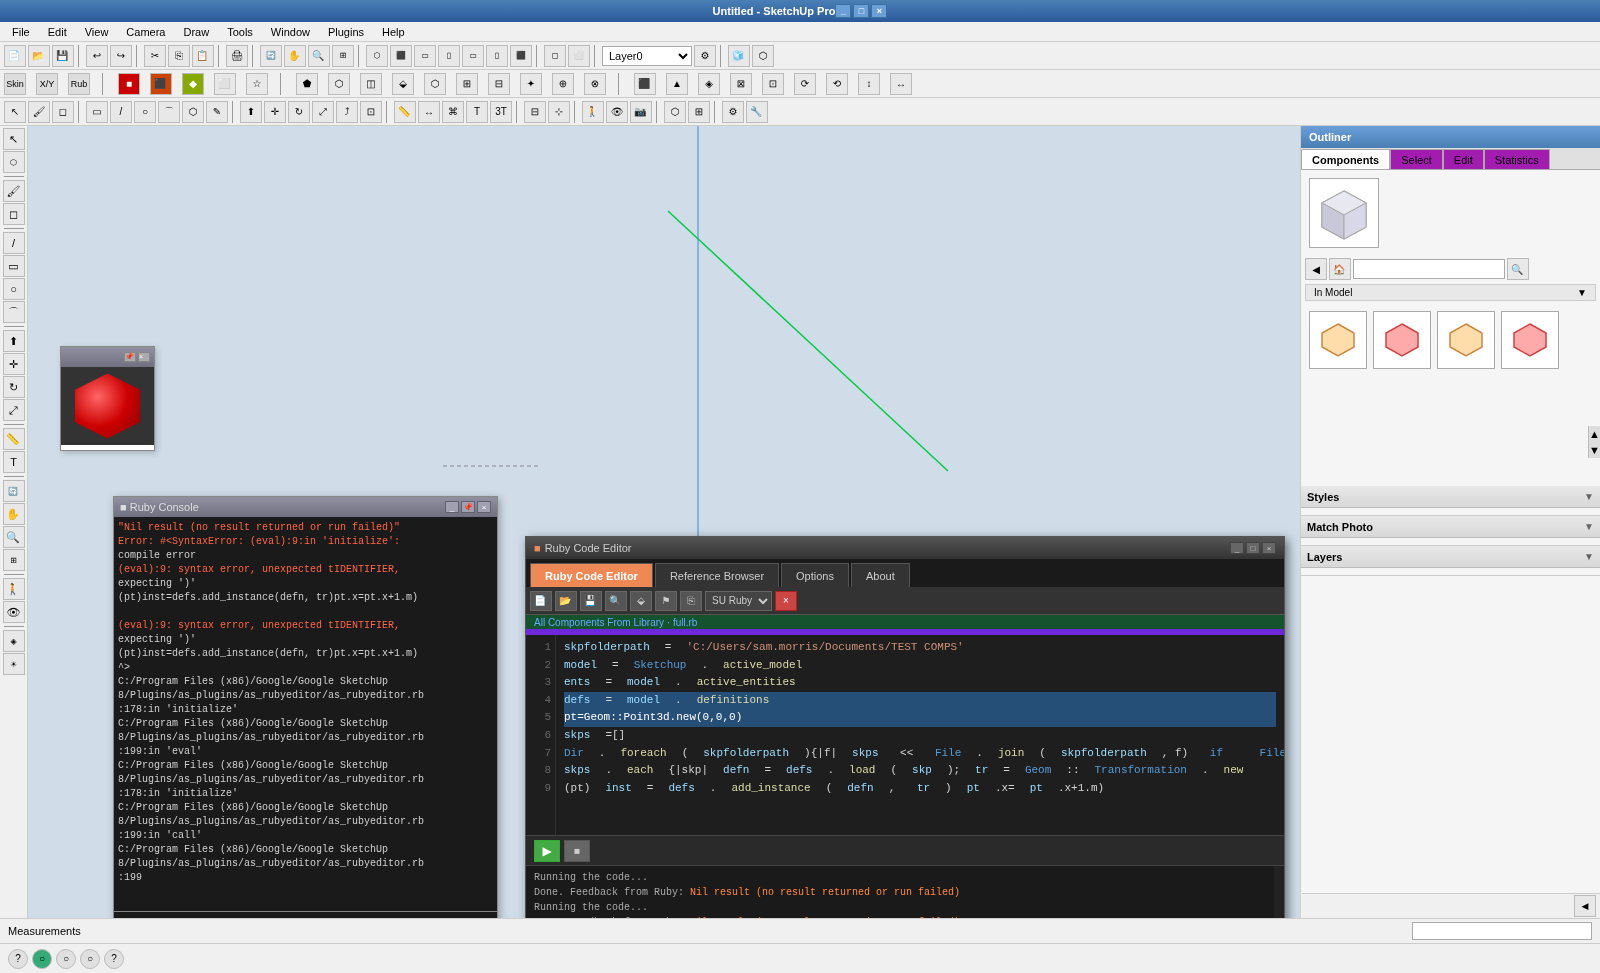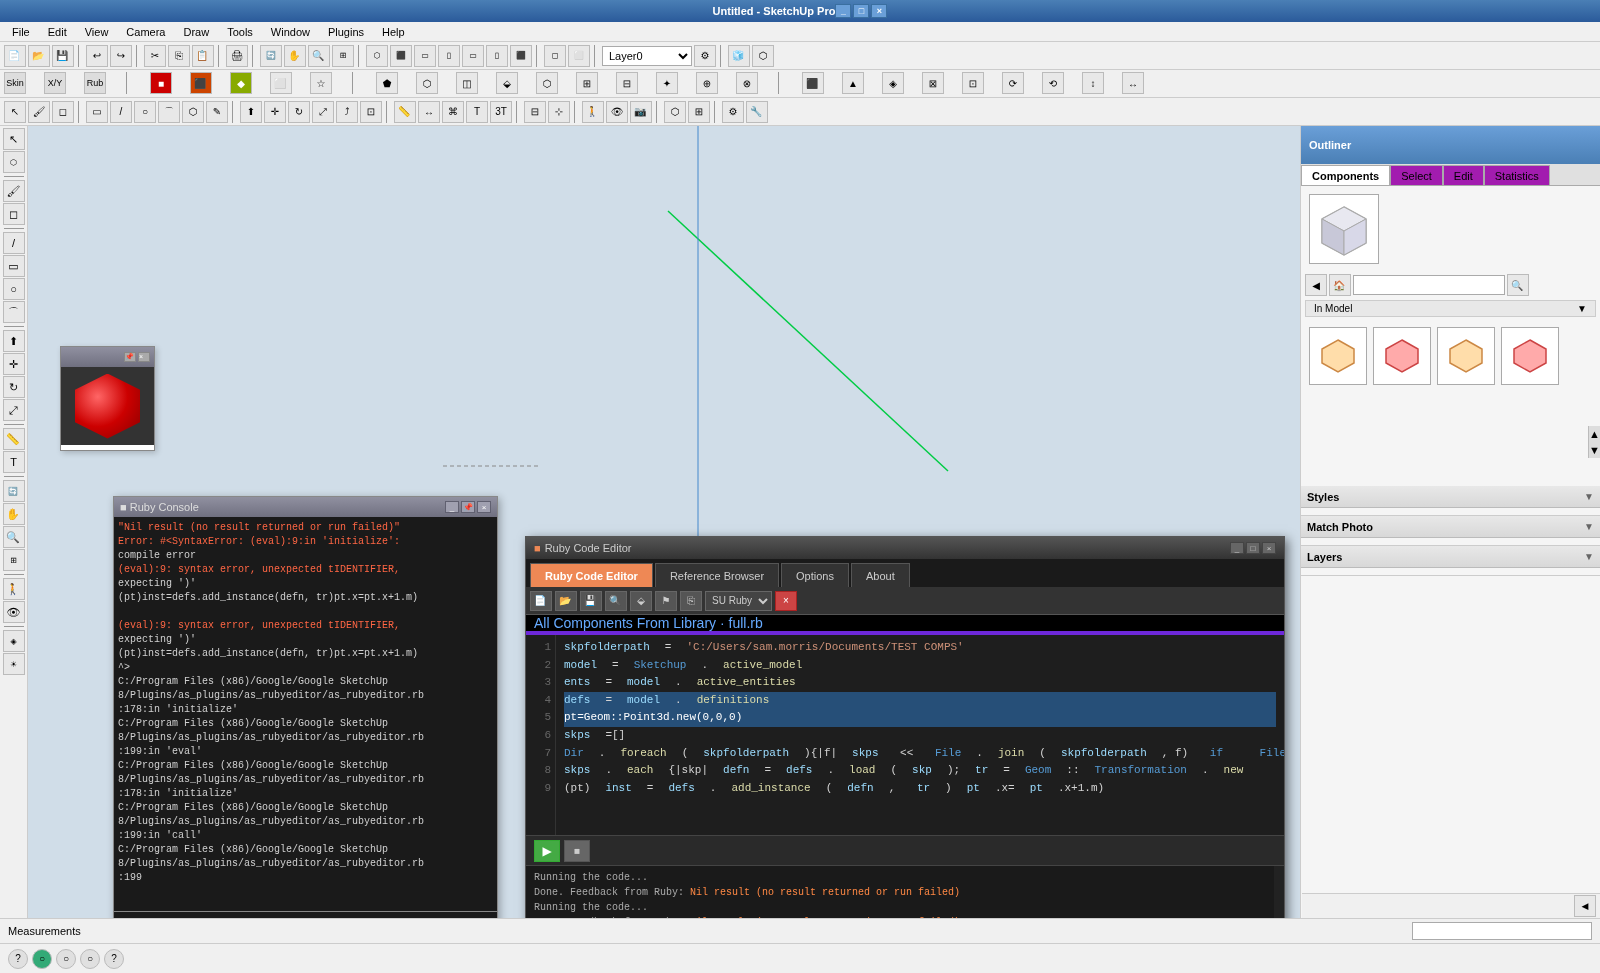--- a/index.html
+++ b/index.html
@@ -50,23 +50,24 @@
       display: flex;
       align-items: center;
       padding: 2px 4px;
       border-bottom: 1px solid #ccc;
       gap: 2px;
     }
     #toolbar2 {
       background: #f0f0f0;
       height: 28px;
       display: flex;
+      align-items: center;
       padding: 2px 4px;
       border-bottom: 1px solid #ccc;
-      gap: 18px;
+      gap: 10px;
     }
     #toolbar3 {
       background: #f0f0f0;
       height: 28px;
       display: flex;
       align-items: center;
       padding: 2px 4px;
       border-bottom: 1px solid #ccc;
       gap: 2px;
     }
@@ -150,21 +151,21 @@
 
     
     #outliner-panel {
       height: 360px;
       display: flex;
       flex-direction: column;
     }
     #outliner-title {
       background: linear-gradient(to bottom, #6a9fd8, #4a7fb5);
       color: white;
-      height: 38px;
+      height: 22px;
       display: flex;
       align-items: center;
       padding: 0 8px;
       font-size: 11px;
       font-weight: bold;
     }
     #outliner-tabs {
       display: flex;
       background: #e0e0e0;
       height: 22px;
@@ -398,28 +399,28 @@
     }
     #editor-lang-select {
       height: 20px;
       background: #444;
       border: 1px solid #666;
       color: #ccc;
       font-size: 10px;
       padding: 0 2px;
     }
     #file-path-bar {
-      background: #000000;
+      background: #14532d;
       height: 20px;
       display: flex;
       align-items: center;
       padding: 0 8px;
-      font-size: 14px;
+      font-size: 10px;
       color: #6af;
-      border-bottom: 4px solid #6d28d9;
+      border-bottom: 6px solid #6d28d9;
     }
     #code-area {
       flex: 1;
       background: #1e1e1e;
       display: flex;
       overflow: hidden;
     }
     #line-numbers {
       width: 30px;
       background: #1e1e1e;

